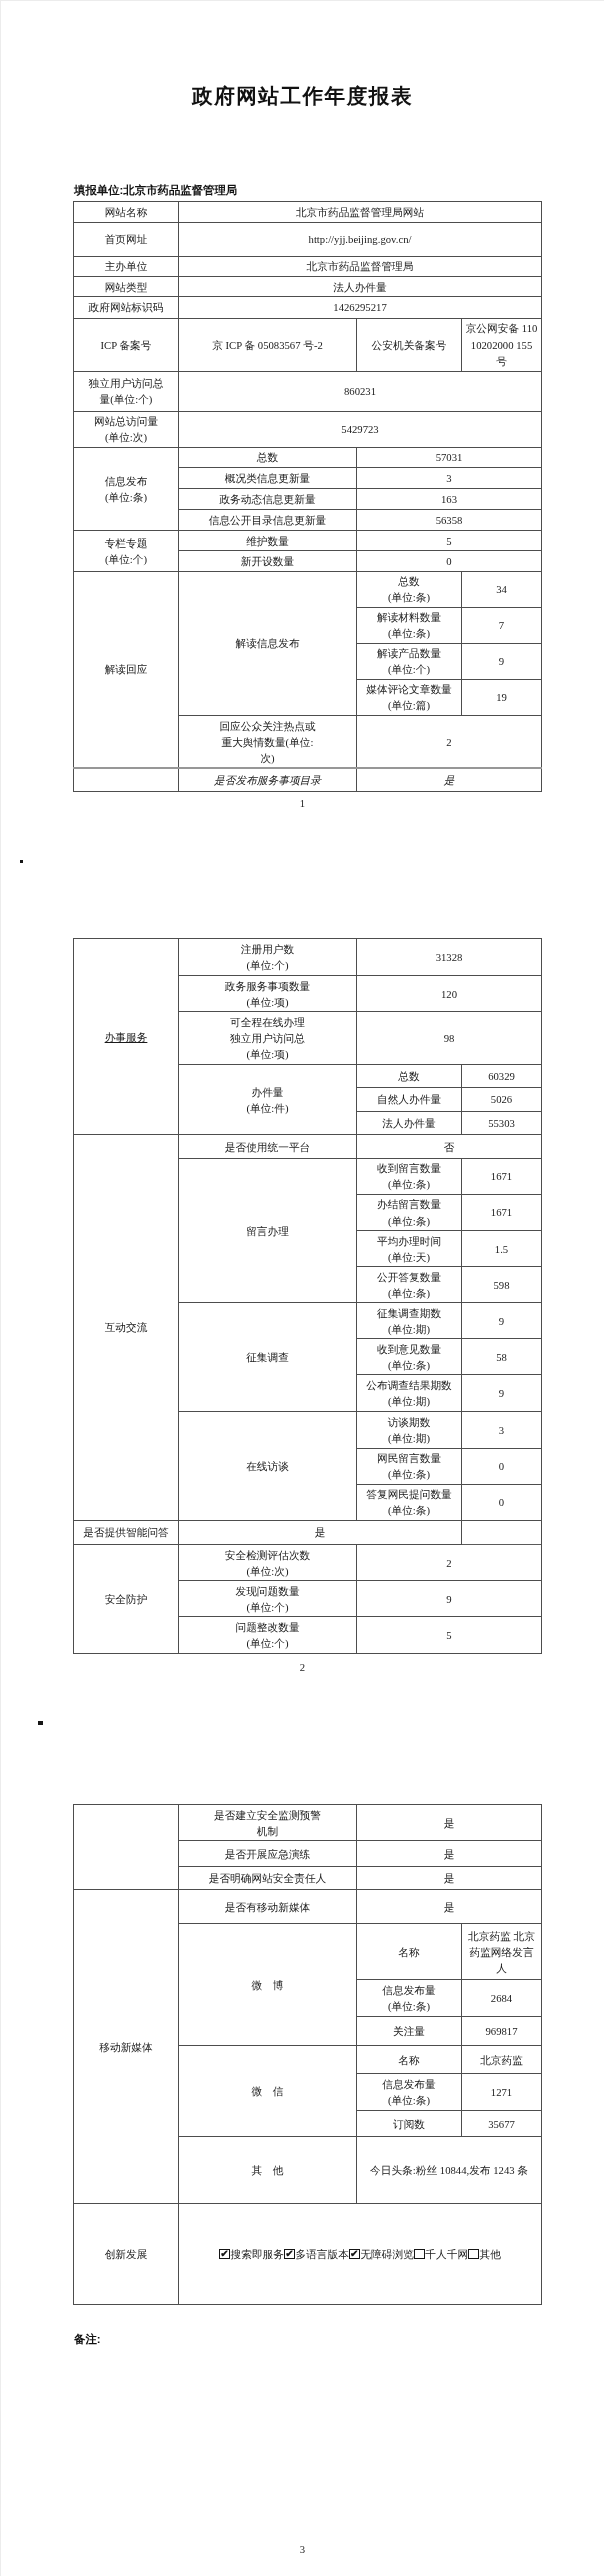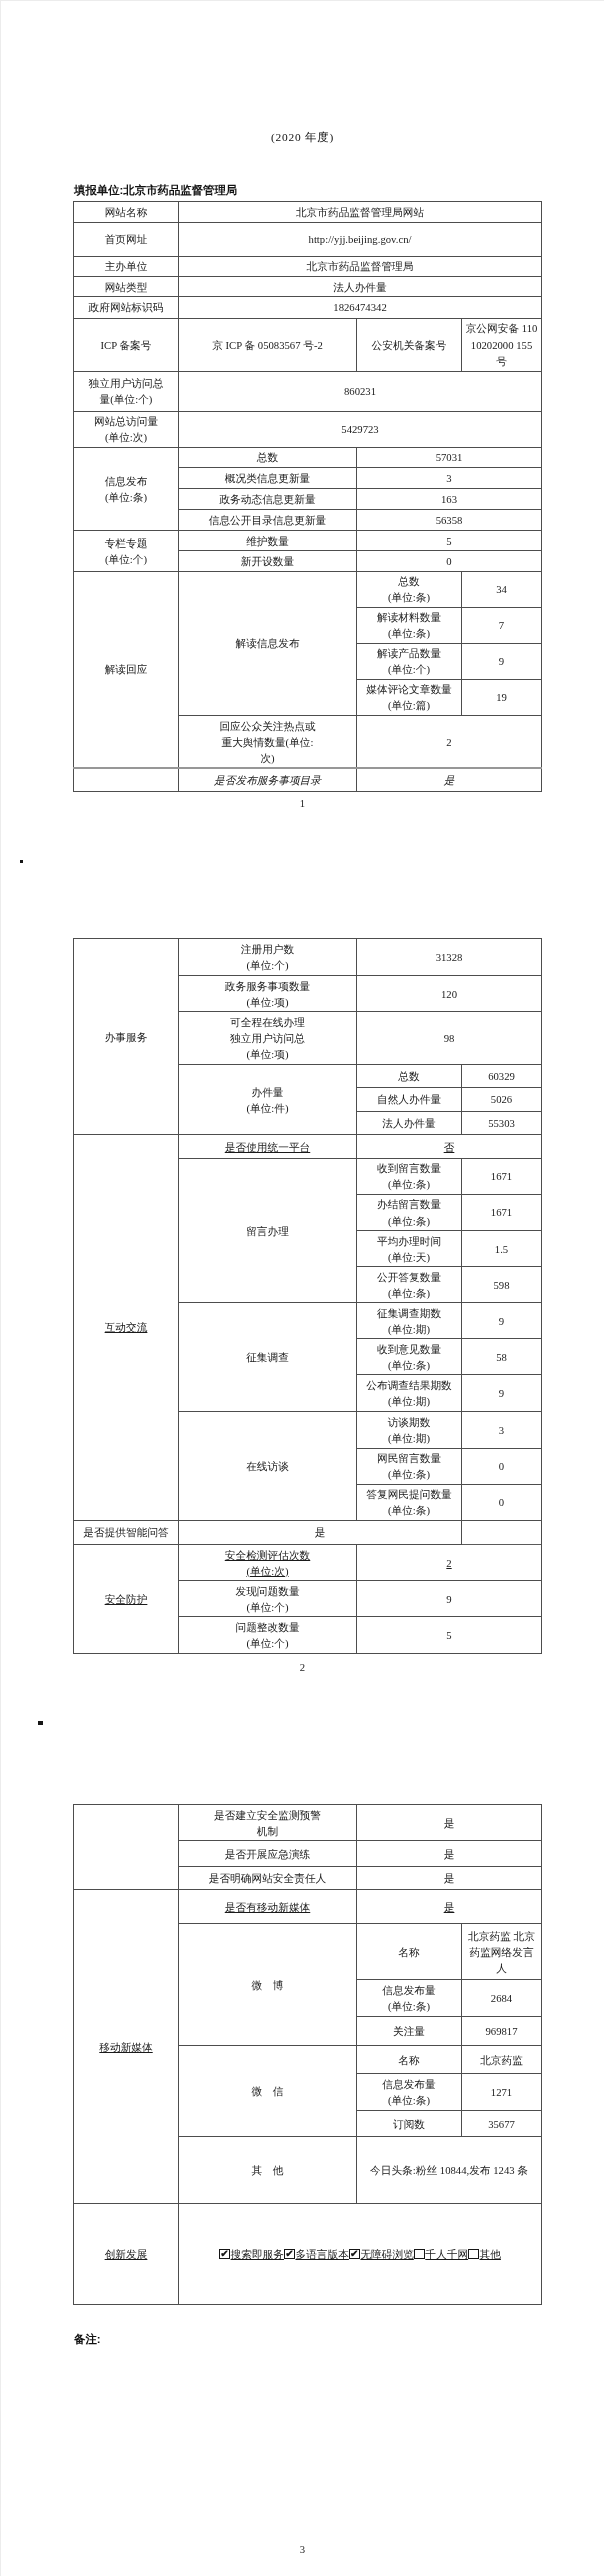--- a/index.html
+++ b/index.html
@@ -31,40 +31,40 @@
   table.tbl{
     position:absolute;left:72px;width:469px;border-collapse:collapse;table-layout:fixed;
     border:1.5px solid #4a4a4a;
   }
   table.tbl td{
     border:0.8px solid #4d4d4d;text-align:center;vertical-align:middle;
     font-size:10.7px;line-height:1.5;padding:1.5px 3px;color:#1a1a1a;
     overflow:hidden;word-break:break-all;
   }
   td.ml{white-space:pre-line;}
-  tr.sep td{border-top:1.5px solid #5a5a5a;text-decoration:underline;}
+  tr.sep td{border-top:1.5px solid #5a5a5a;}
   tr.bigsep td{border-top:2.3px solid #979797;font-style:italic;}
-  td.vtop{vertical-align:top;padding-top:6.1px;}
+  td.vtop{vertical-align:top;padding-top:6.1px;text-decoration:underline;}
   td.vbot{vertical-align:bottom;padding-bottom:20px;}
   .pgnum{position:absolute;left:0;right:0;text-align:center;font-size:10.7px;color:#222;}
   .stray{position:absolute;background:#161616;}
   .innov-wrap{display:flex;justify-content:center;align-items:center;flex-wrap:nowrap;}
   .ck-item{display:inline-flex;align-items:center;white-space:nowrap;}
   .ckbox{
     display:inline-flex;justify-content:center;align-items:center;
     width:10.7px;height:10.7px;border:1.5px solid #151515;box-sizing:border-box;
     font-size:10px;font-weight:700;color:#151515;line-height:1;margin-right:0.8px;
   }
 </style>
 </head>
 <body>
 
 <div id="canvas">
 
-  <div class="subtitle">(2020 年度)</div>
+  <div class="title">政府网站工作年度报表</div>
   <div class="unit-line">填报单位:北京市药品监督管理局</div>
 
   <table class="tbl" style="top:200px">
     <colgroup>
         <col style="width:105px">
         <col style="width:178px">
         <col style="width:105px">
         <col style="width:80px">
       </colgroup>
     <tbody>
@@ -79,21 +79,21 @@
     <tr style="height:20.6px">
       <td>主办单位</td>
       <td colspan="3">北京市药品监督管理局</td>
     </tr>
     <tr style="height:14px">
       <td>网站类型</td>
       <td colspan="3">法人办件量</td>
     </tr>
     <tr style="height:21.3px">
       <td>政府网站标识码</td>
-      <td colspan="3">1826474342</td>
+      <td colspan="3">1426295217</td>
     </tr>
     <tr style="height:53px">
       <td>ICP 备案号</td>
       <td>京 ICP 备 05083567 号-2</td>
       <td>公安机关备案号</td>
       <td>京公网安备 11010202000 155 号</td>
     </tr>
     <tr style="height:40px">
       <td class="ml">独立用户访问总
 量(单位:个)</td>

